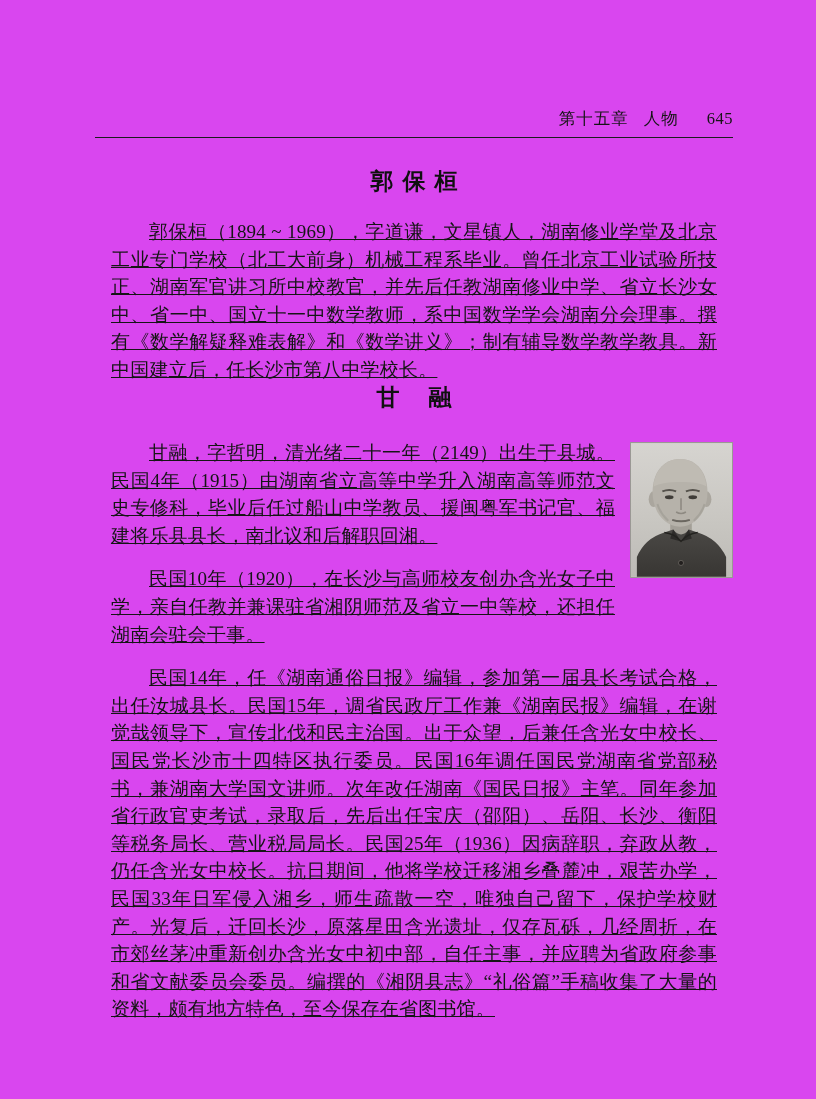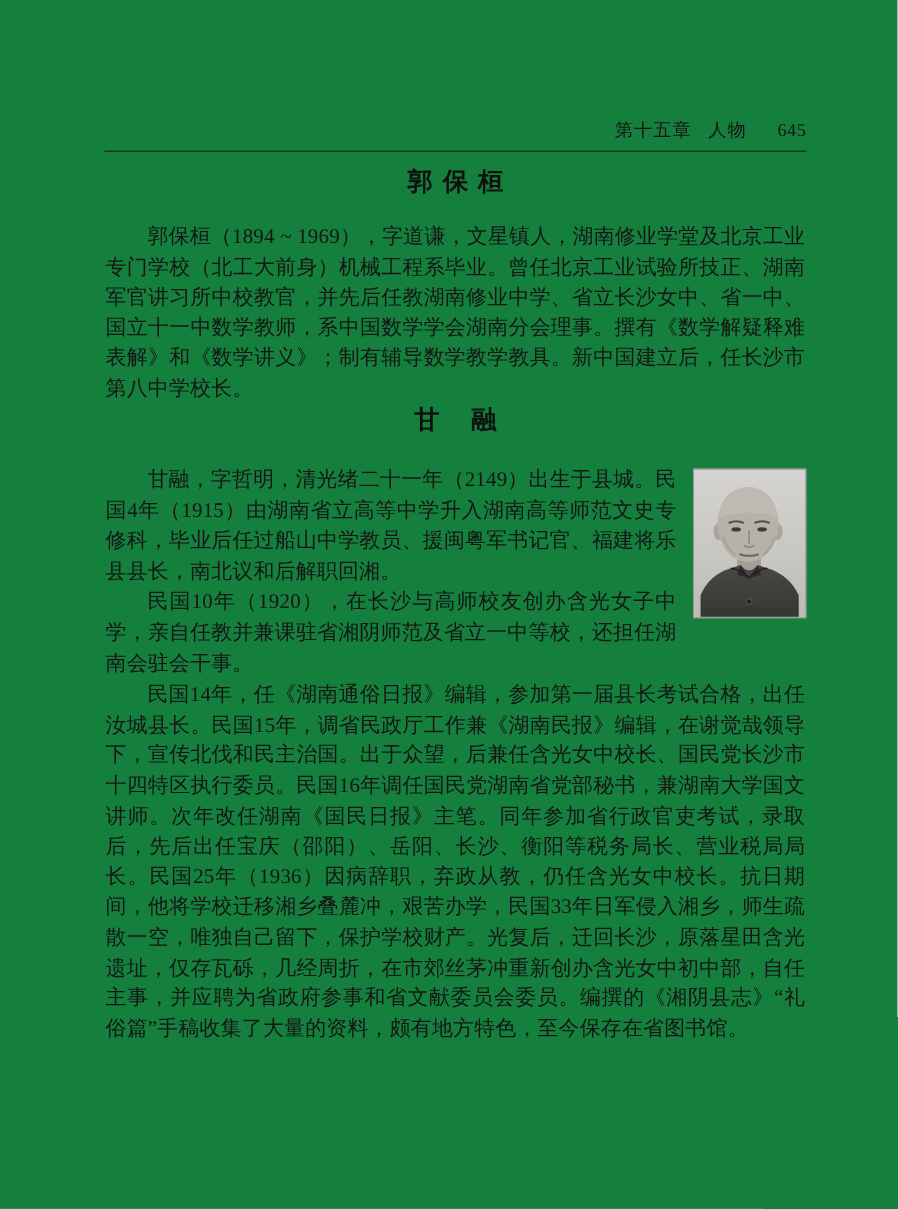--- a/index.html
+++ b/index.html
@@ -3,21 +3,21 @@
 <meta charset="utf-8">
 <style>
   html, body {
     margin: 0; padding: 0;
     background: #ffffff;
   }
   .sheet {
     position: relative;
     width: 816px;
     height: 1099px;
-    background: #15803d;
+    background: #d946ef;
     overflow: hidden;
     color: #151515;
     font-family: "Liberation Serif", "DejaVu Serif", serif;
   }
   
   .running-head {
     position: absolute;
     left: 95px; top: 108px;
     width: 638px;
     text-align: right;
@@ -33,34 +33,35 @@
   
   .entry { position: absolute; left: 95px; width: 638px; }
   .entry-guo { top: 150px; }
   .entry-gan { top: 366px; }
 
   .entry-title {
     font-family: "Liberation Sans", "DejaVu Sans", sans-serif;
     font-weight: bold;
     font-size: 23px;
     text-align: center;
-    margin: 0 0 21px 0;
+    margin: 16px 0 21px 0;
     letter-spacing: 9px;
     text-indent: 9px; 
     color: #101010;
   }
   .entry-gan .entry-title { letter-spacing: 3px; text-indent: 3px; margin-bottom: 26px; text-align: center; }
 
   .body-par {
     font-size: 19px;
     line-height: 27.6px;
     text-align: justify;
     text-indent: 2em;
-    margin: 1px;
+    margin: 16px;
     letter-spacing: 0.2px;
+    text-decoration: underline;
   }
 
   
   .portrait {
     float: right;
     width: 103px;
     height: 136px;
     margin: 3px 0 18px 15px;
     border: 1px solid #9a9894;
     box-sizing: border-box;

